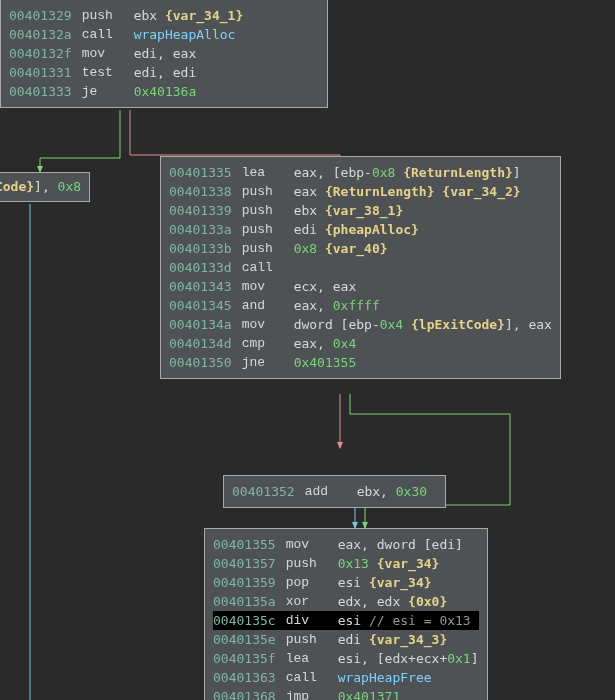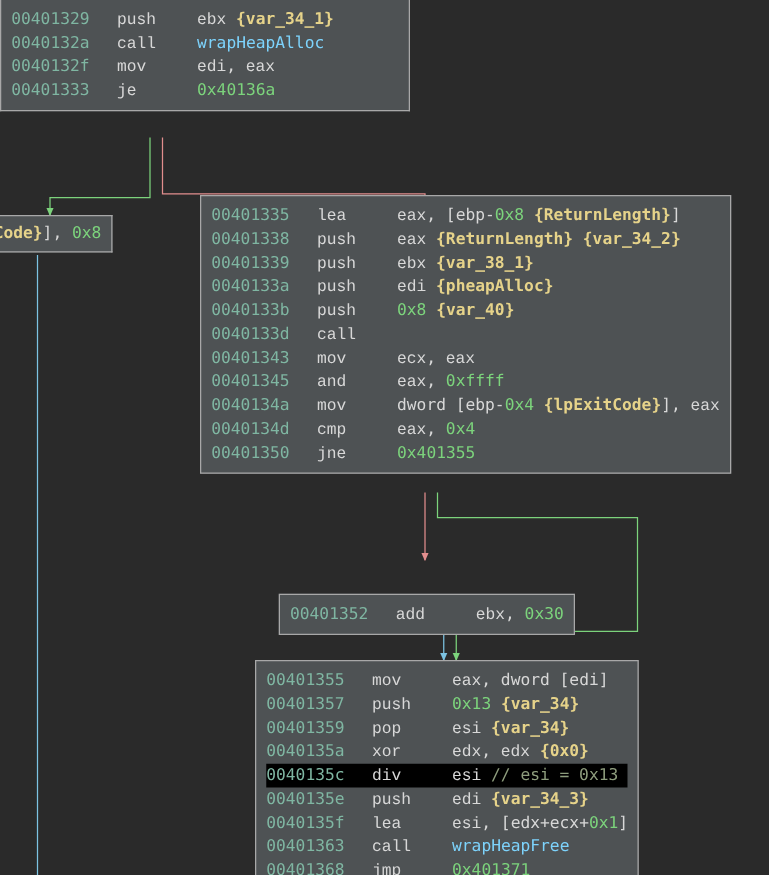--- a/index.html
+++ b/index.html
@@ -26,38 +26,37 @@
     position: absolute;
     background: #4e5254;
     border: 1px solid #a8a8a8;
     padding: 6px 8px;
     z-index: 2;
     white-space: nowrap;
     line-height: 19px;
   }
   .row {
     display: flex;
-    gap: 12px;
   }
   .row.hl {
     background: #000000;
   }
   .col-addr {
     color: #7fb6a2;
     padding-right: 10px;
   }
   .col-mnem {
     color: #d8d8d8;
     min-width: 52px;
     font-family: Liberation Mono, monospace;
   }
   .col-ops {
     color: #d8d8d8;
   }
-  .reg { color: #d8d8d8; font-family: Liberation Mono, monospace; }
+  .reg { color: #d8d8d8; }
   .num { color: #7cd37c; }
   .sym { color: #7dd3fc; }
   .brace { color: #e6d38a; font-weight: bold; }
   .comma { color: #d8d8d8; }
   .kw { color: #d8d8d8; }
   .cmt { color: #8e9d7d; }
   
   #b1 { top: 0px;   left: 0px;    width: 310px; border-top: none; }
   #b2 { top: 172px; left: -60px;  border-left: none; height: 20px; padding-top:4px; padding-bottom:4px; }
   #b3 { top: 156px; left: 160px;  }
@@ -110,20 +109,25 @@
       <span class="col-addr">0040132a</span>
       <span class="col-mnem">call</span>
       <span class="col-ops"><span class="sym">wrapHeapAlloc</span></span>
     </div>
     <div class="row">
       <span class="col-addr">0040132f</span>
       <span class="col-mnem">mov</span>
       <span class="col-ops"><span class="reg">edi</span><span class="comma">, </span><span class="reg">eax</span></span>
     </div>
     <div class="row">
+      <span class="col-addr">00401331</span>
+      <span class="col-mnem">test</span>
+      <span class="col-ops"><span class="reg">edi</span><span class="comma">, </span><span class="reg">edi</span></span>
+    </div>
+    <div class="row">
       <span class="col-addr">00401333</span>
       <span class="col-mnem">je</span>
       <span class="col-ops"><span class="num">0x40136a</span></span>
     </div>
   </div>
 <div class="block" id="b2">
     <div class="row">
       <span class="col-ops"><span class="brace">lpExitCode}</span><span class="kw">], </span><span class="num">0x8</span></span>
     </div>
   </div>

